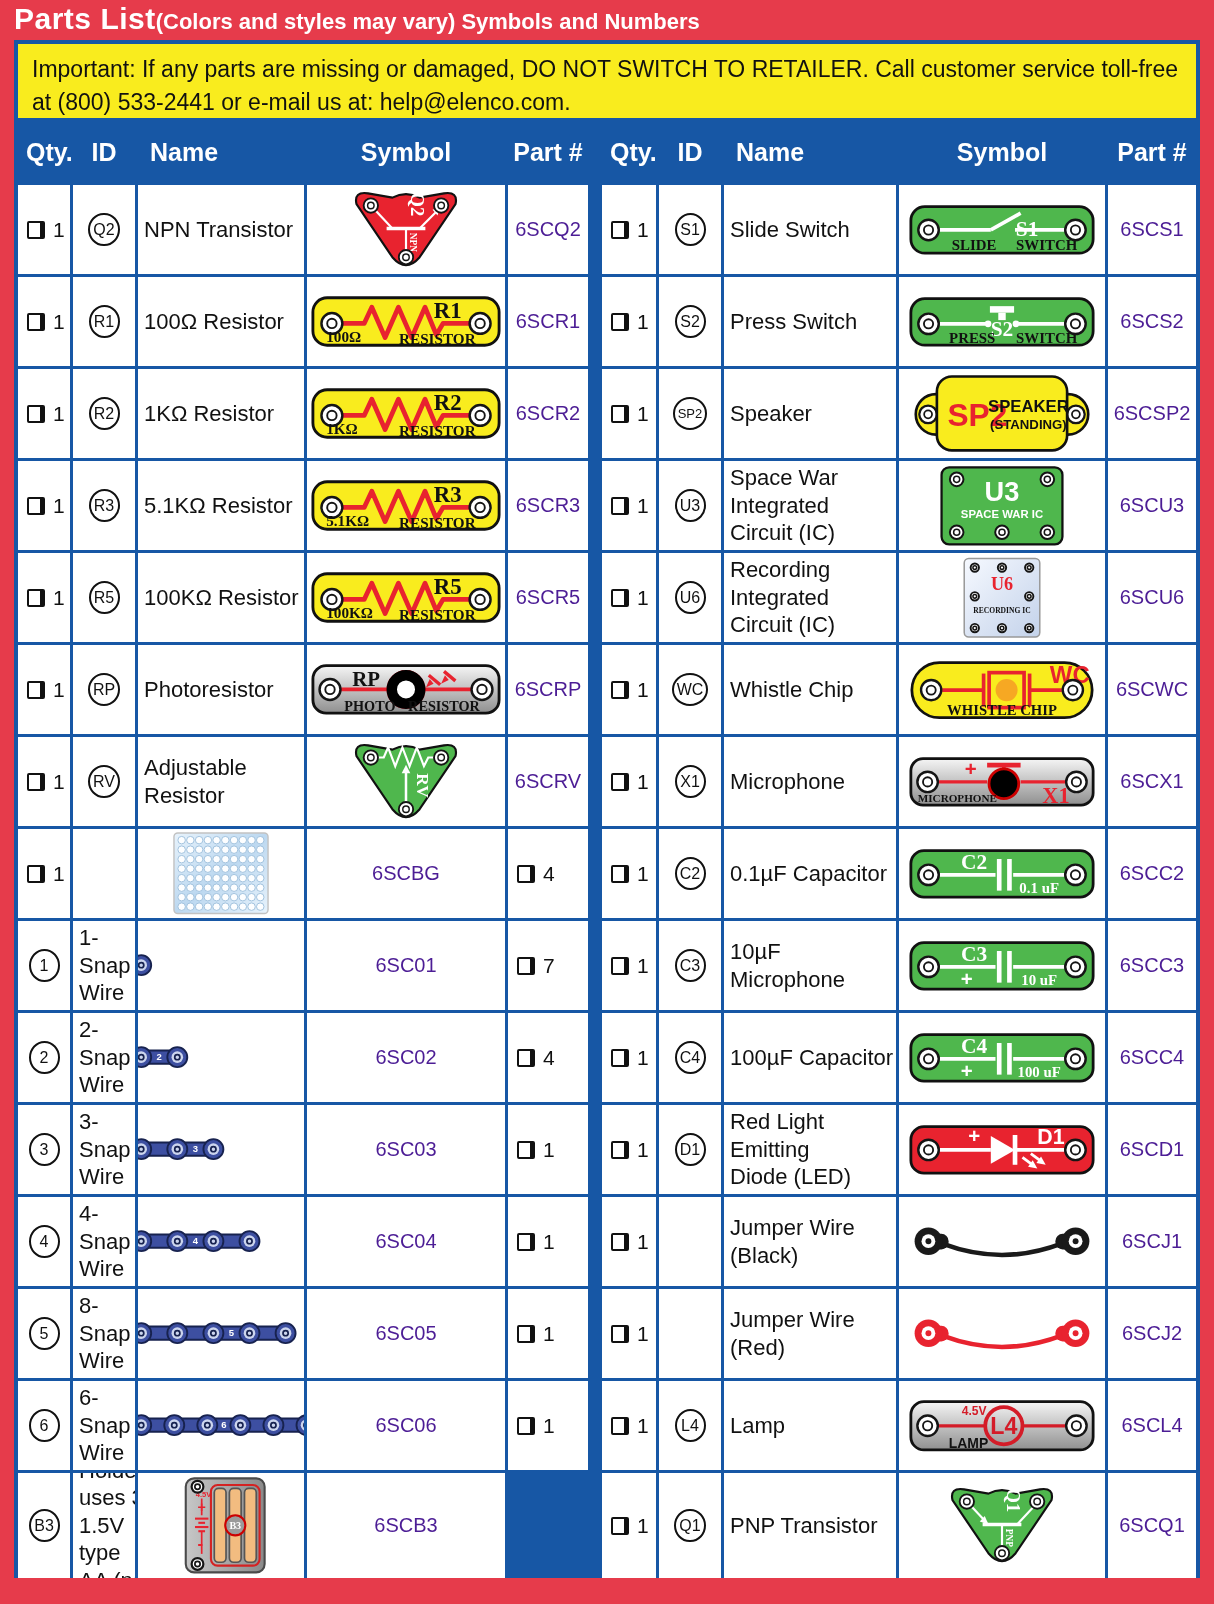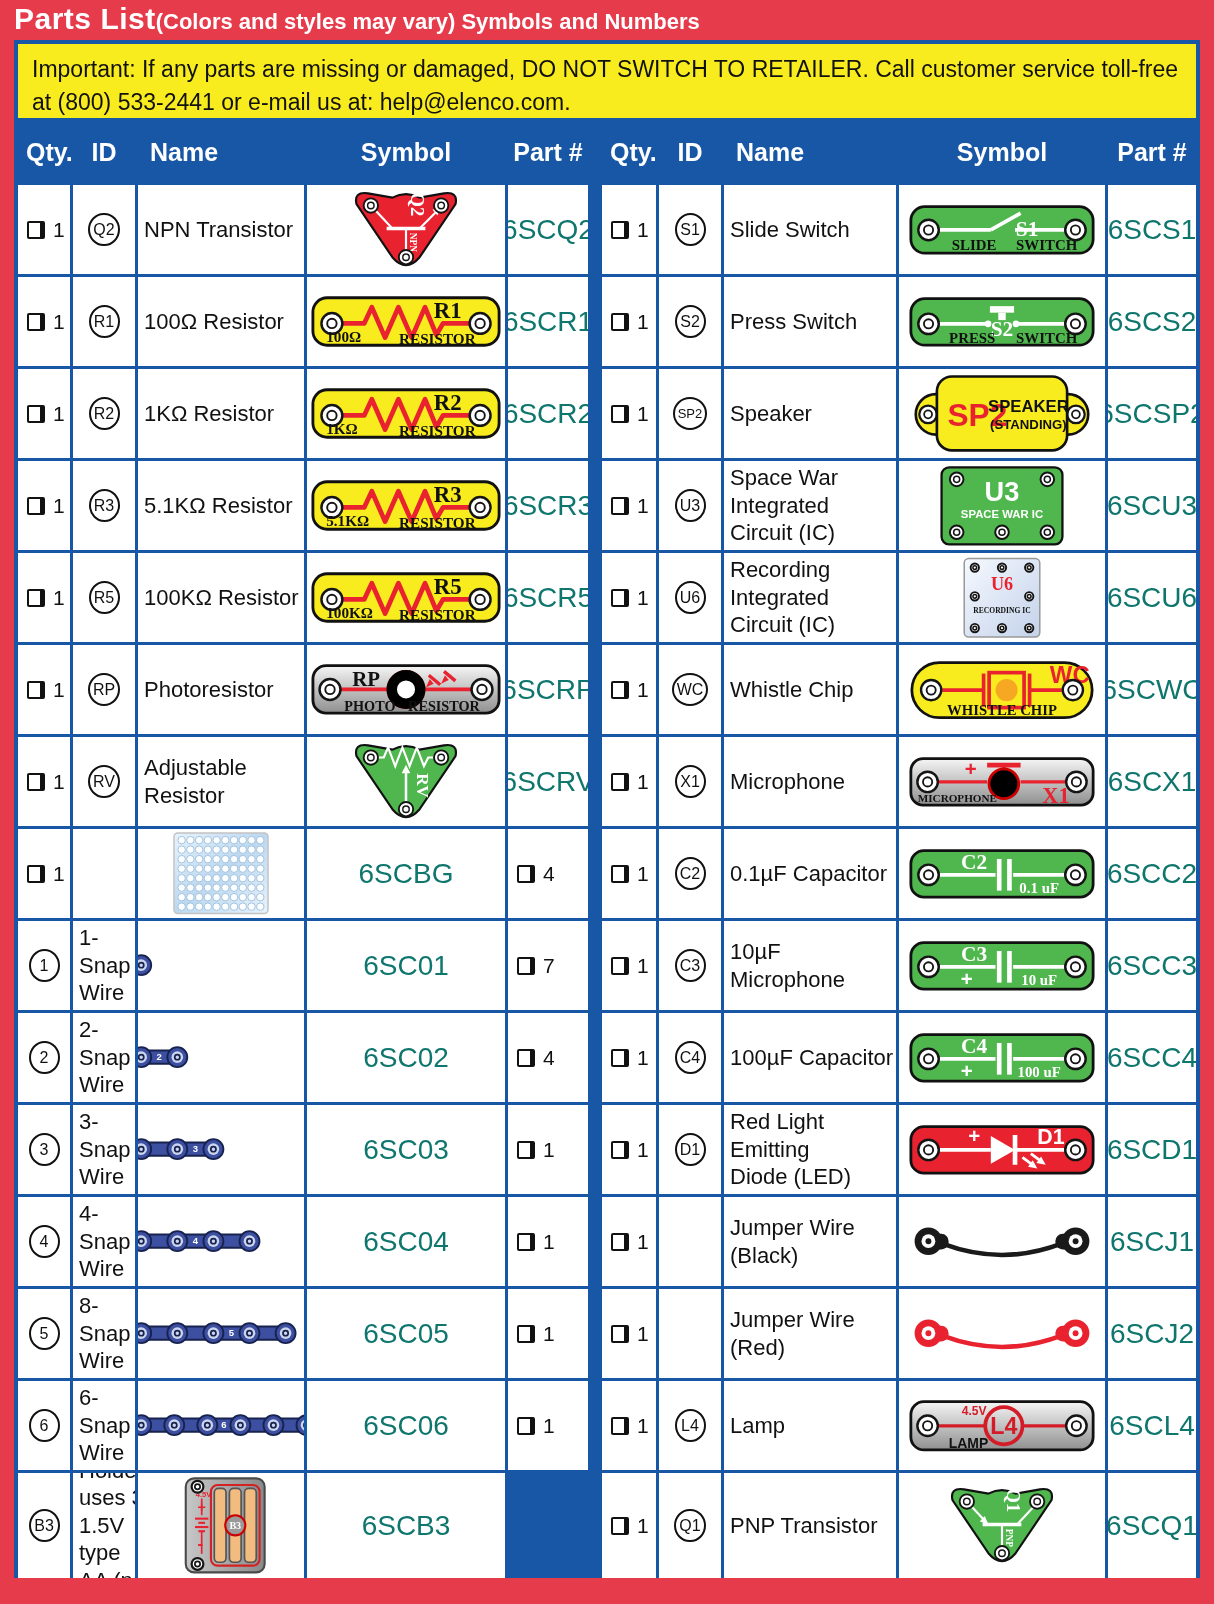--- a/index.html
+++ b/index.html
@@ -25,21 +25,21 @@
   .hcell.c1,.hcell.c3,.hcell.c4{justify-content:center}
   .hcell.c2{padding-left:12px}
   .cell.qty{justify-content:flex-start;padding-left:9px;font-size:21px;color:#111}
   .cb{width:11px;height:14px;border:2px solid #111;border-right:5px solid #111;border-radius:2px;
       display:inline-block;margin-right:8px;flex:none}
   .badge{border:2.5px solid #111;border-radius:50%;min-width:31px;height:33px;padding:0 3px;
          display:flex;align-items:center;justify-content:center;font-size:16px;color:#111;box-sizing:border-box}
   .badge.small{font-size:13px}
   .cell.name{justify-content:flex-start;padding-left:6px;font-size:22px;color:#111;
              white-space:pre-line;line-height:1.25;text-align:left}
-  .cell.part{font-size:28px;color:#0f766e}
+  .cell.part{font-size:20px;color:#4c1d95}
   .cell.sym svg{display:block}
 </style>
 </head>
 <body>
 
 <div class="page">
   <div class="titlebar">
     <span class="main">Parts List</span>
     <span class="sub">(Colors and styles may vary) Symbols and Numbers</span>
   </div>

